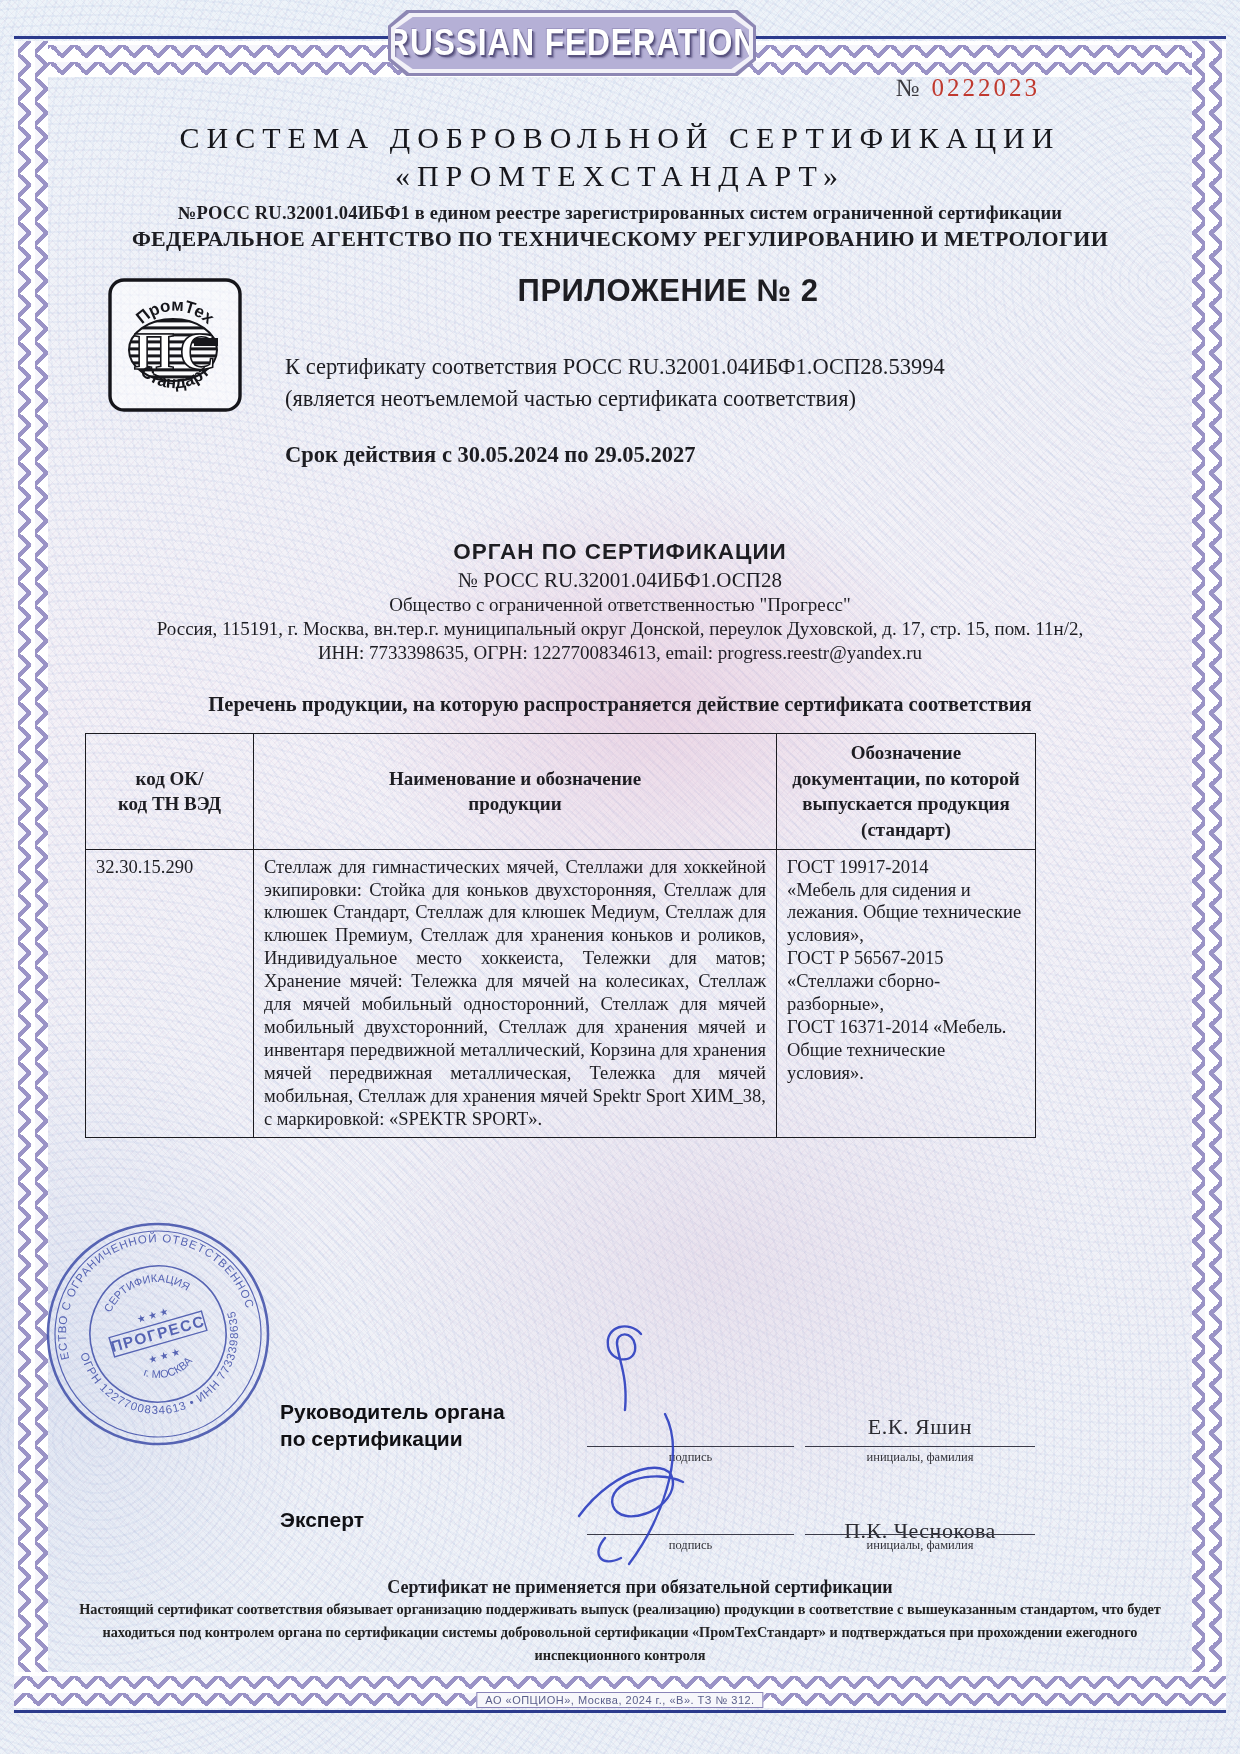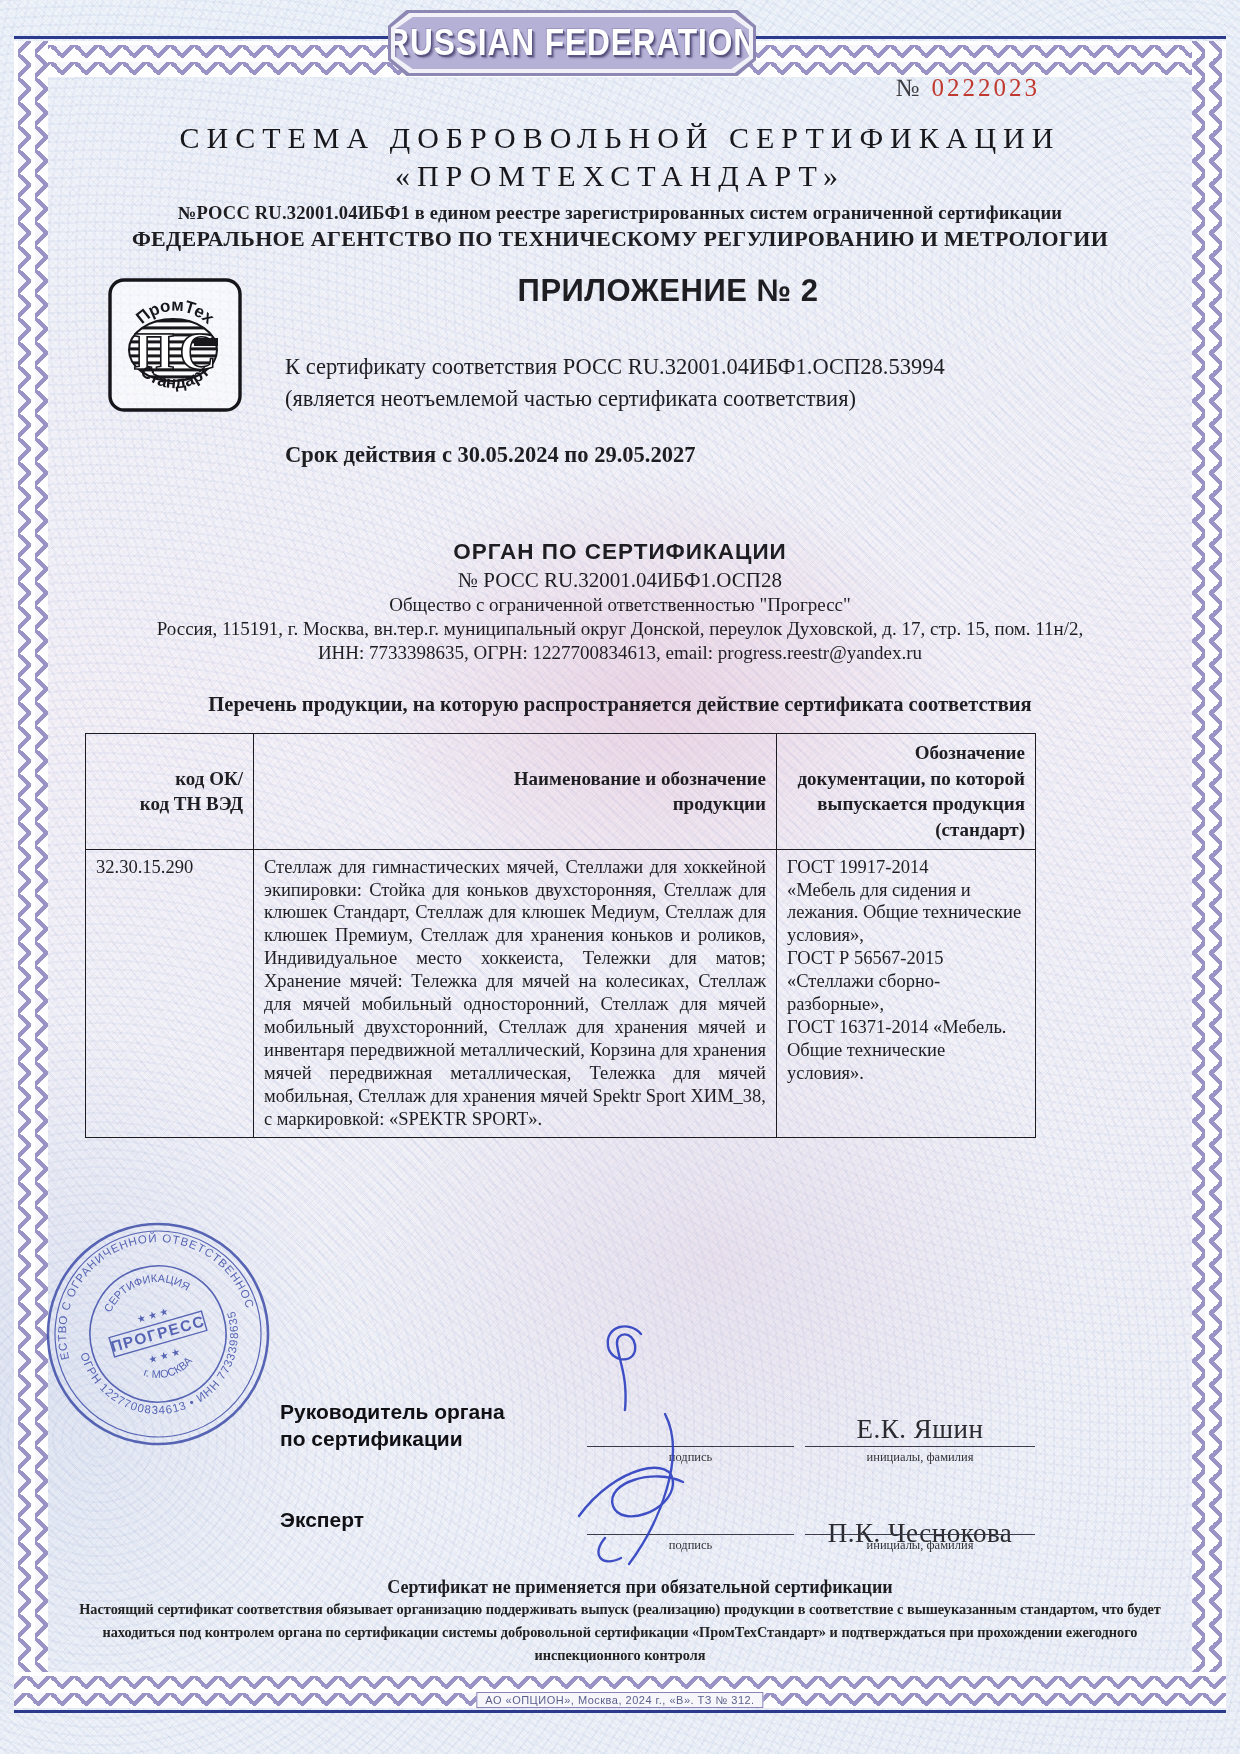--- a/index.html
+++ b/index.html
@@ -66,31 +66,31 @@
   .validity{left:285px;top:442px;font-size:22.5px;font-weight:bold;}
   .org-title{top:528px;font-size:22.5px;font-weight:bold;letter-spacing:1px;}
   .org-number{top:557px;font-size:21px;}
   .org-name{top:583px;font-size:19px;}
   .org-address{top:607px;font-size:19px;}
   .org-details{top:631px;font-size:19px;}
   .list-title{top:682px;font-size:20.5px;font-weight:bold;}
   
   .cert-table{position:absolute;left:85px;top:733px;width:950px;border-collapse:collapse;table-layout:fixed;}
   .cert-table th,.cert-table td{border:1.6px solid #1b1b20;padding:6px 10px;background:transparent;}
-  .cert-table th{height:100px;font-size:19px;font-weight:bold;text-align:right;vertical-align:middle;line-height:1.35;}
+  .cert-table th{height:100px;font-size:19px;font-weight:bold;text-align:center;vertical-align:middle;line-height:1.35;}
   .cert-table td{vertical-align:top;font-size:18.5px;line-height:1.24;height:252px;}
   .col-code{width:168px;} .col-name{width:523px;} .col-docs{width:259px;}
   .td-code{text-align:left;padding-left:14px;}
   .td-name{text-align:justify;}
   .pre{white-space:pre-line;}
   
   .sig-label{font-family:"Liberation Sans",sans-serif;font-weight:bold;font-size:21px;color:#101014;line-height:1.3;}
   .rule{border-top:1.6px solid #3a3a48;height:0;}
   .caption{font-size:12.5px;color:#33333a;text-align:center;}
-  .sig-name{font-size:27px;color:#2a2a30;text-align:center;letter-spacing:.5px;}
+  .sig-name{font-size:22px;color:#2a2a30;text-align:center;letter-spacing:.5px;}
   .not-applicable{top:1566px;font-size:18px;font-weight:bold;transform:translateX(20px);}
   .fine-print{left:70px;right:70px;top:1598px;font-size:14.3px;font-weight:bold;text-align:center;line-height:1.6;color:#222;}
   .imprint{left:50%;top:1692px;transform:translateX(-50%);font-family:"Liberation Sans",sans-serif;
     font-size:11px;color:#5a5f8a;background:#f7f7fb;border:1px solid #8a84b8;padding:1px 8px;
     letter-spacing:.5px;white-space:nowrap;}
   .stamp-wrap{left:42px;top:1218px;width:232px;height:232px;opacity:.82;transform:rotate(-16deg);}
   .sig-ink{left:545px;top:1318px;width:250px;height:260px;}
 </style>
 </head>
 <body>

